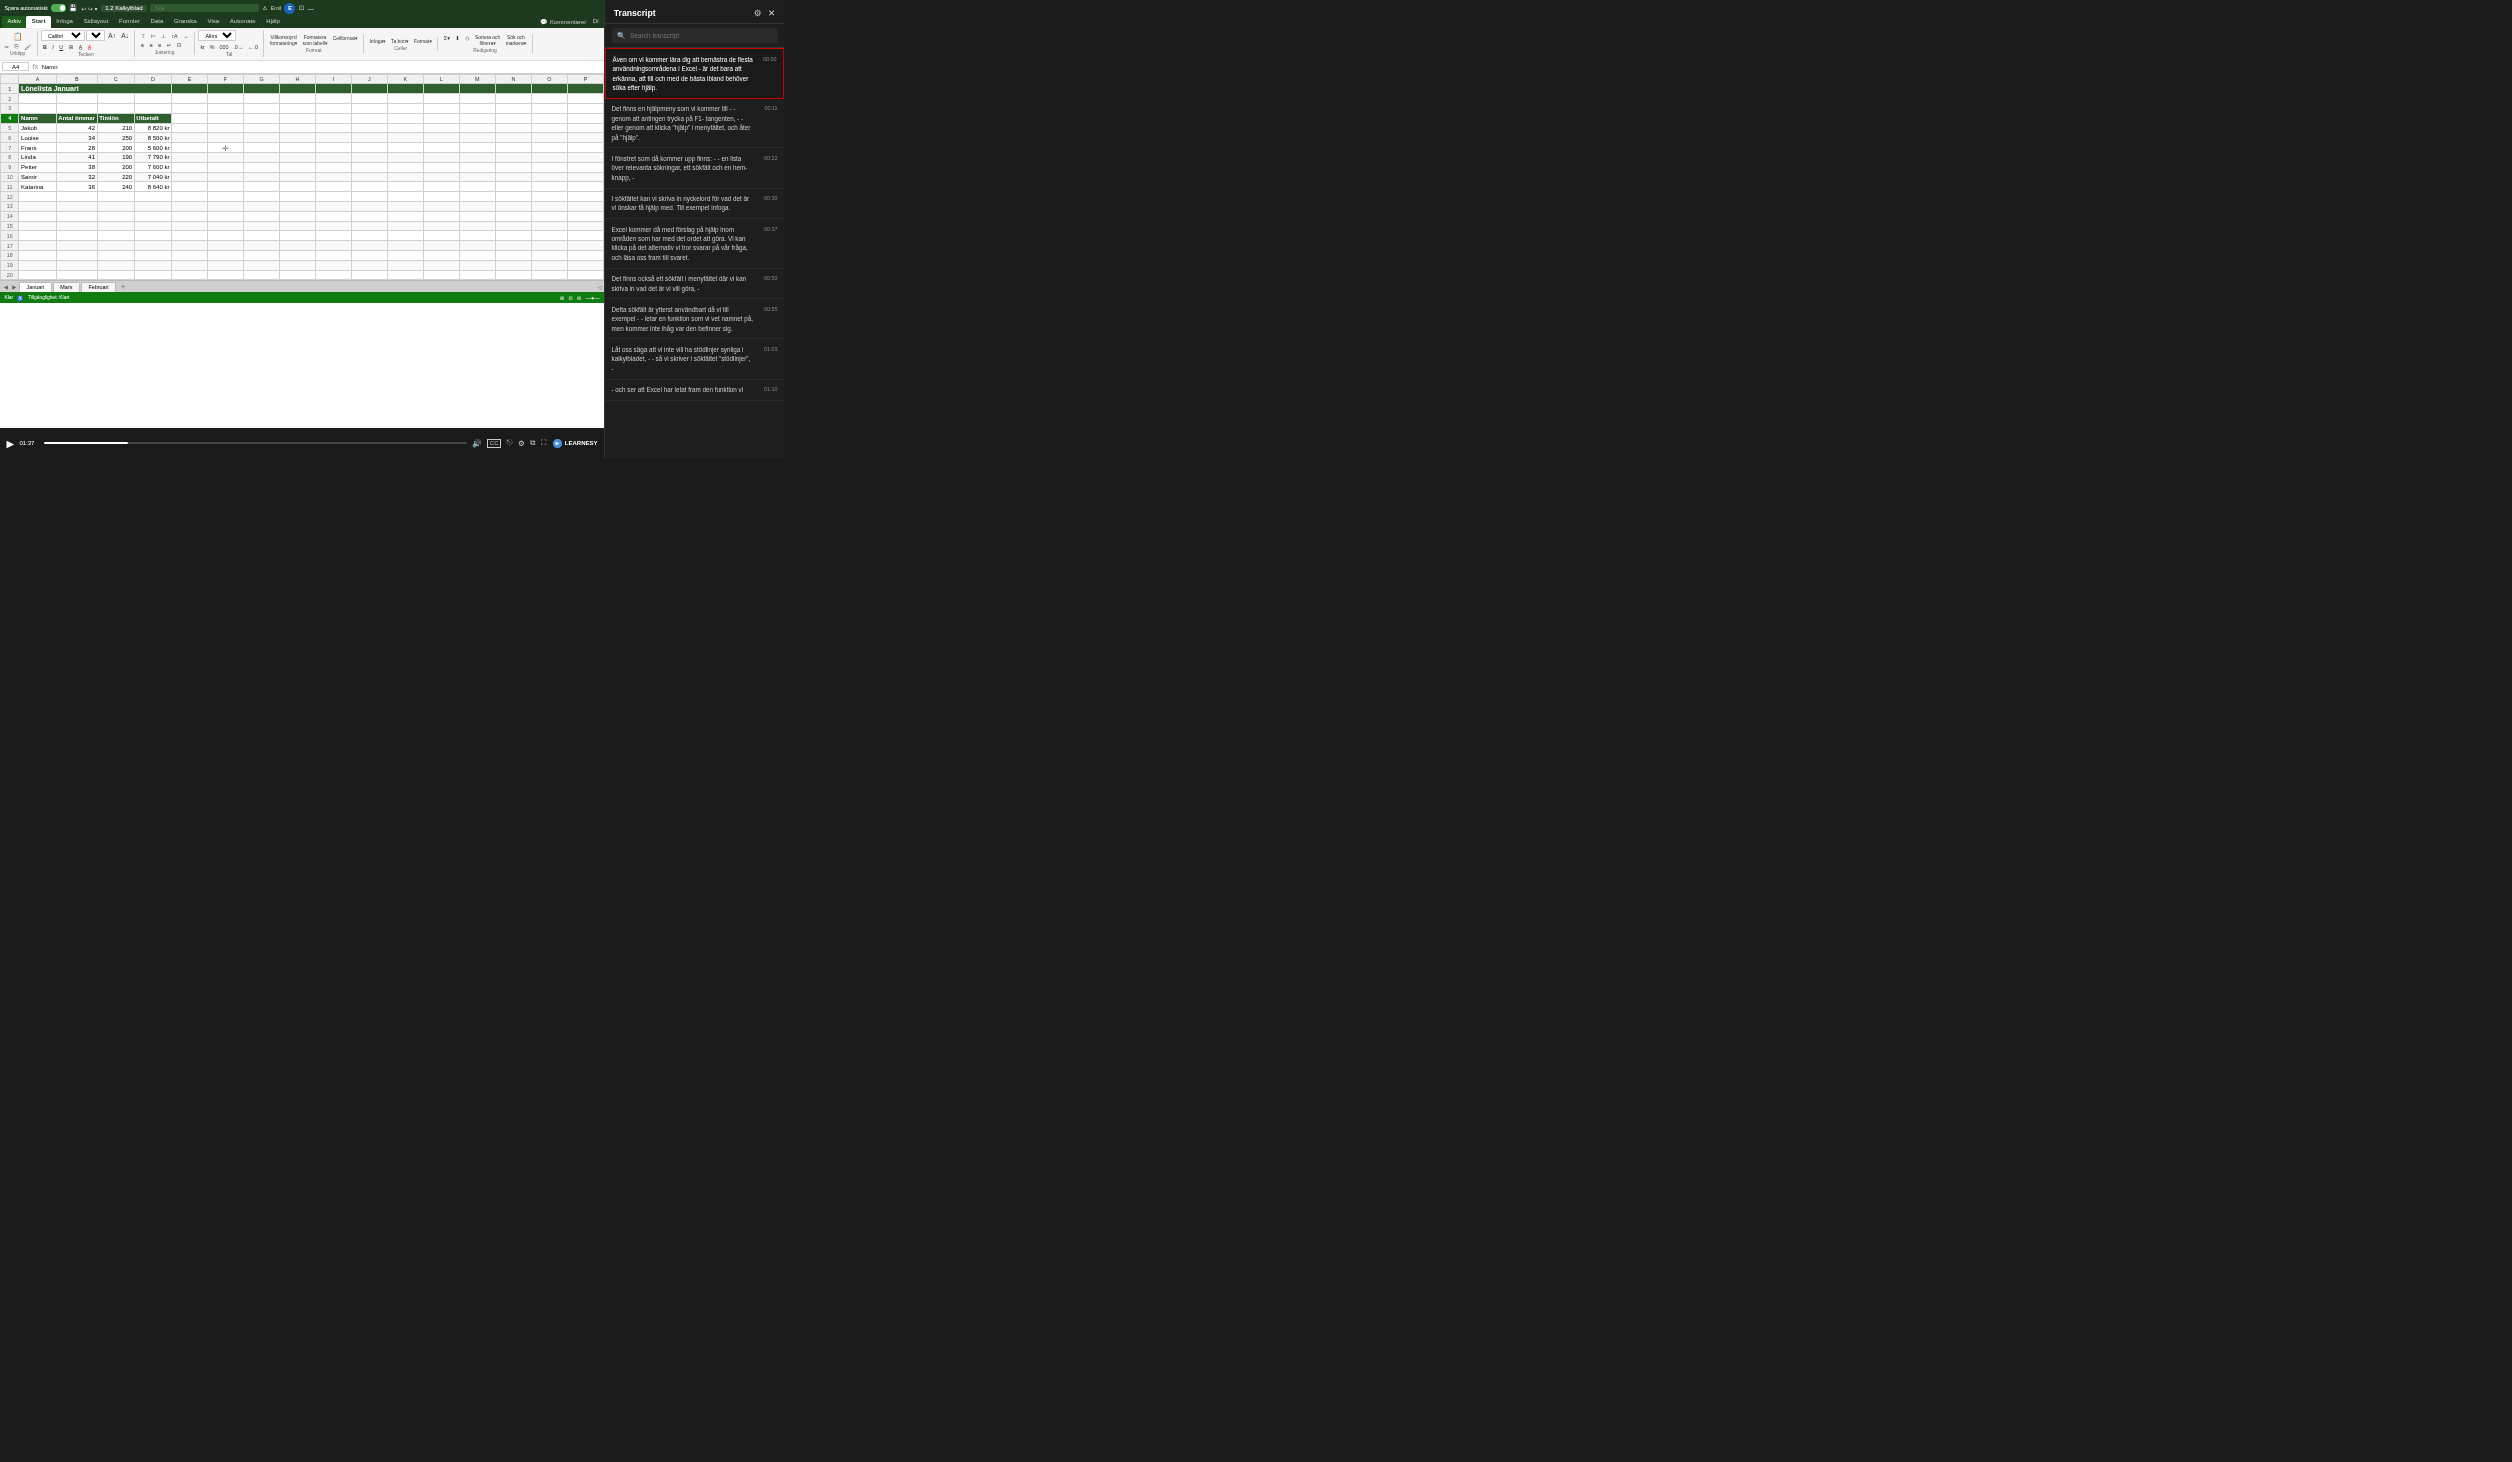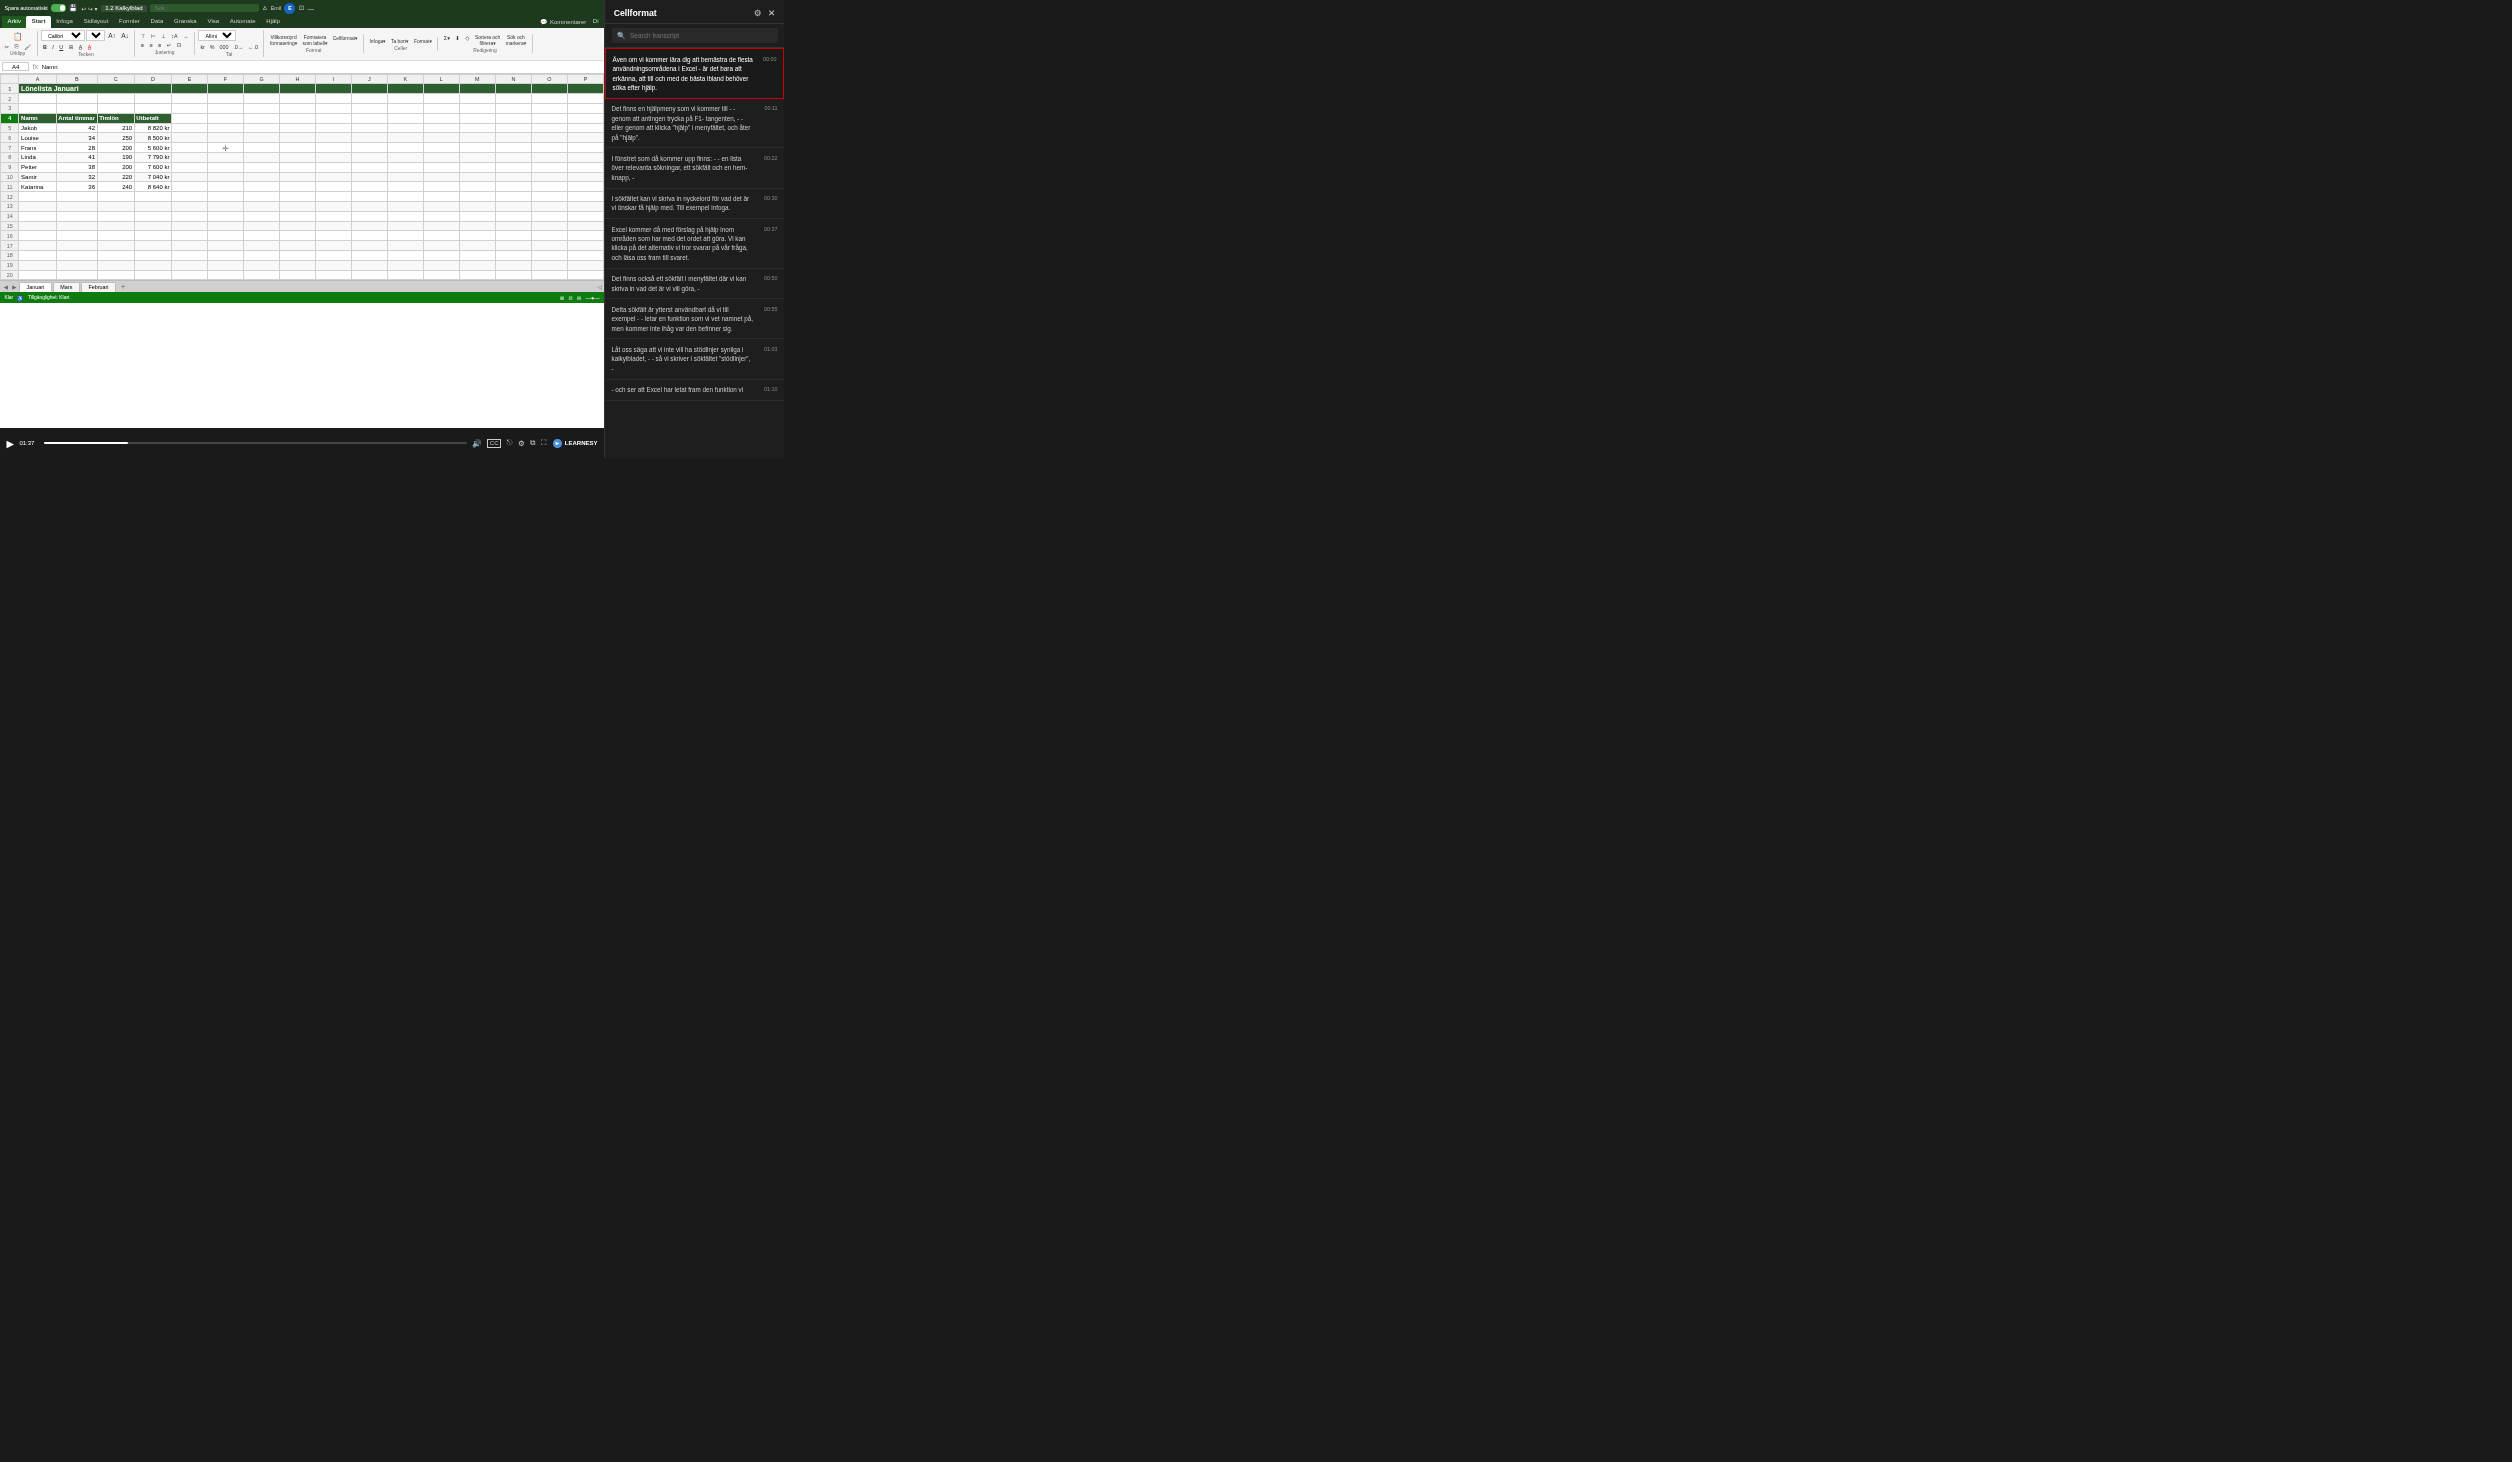--- a/index.html
+++ b/index.html
@@ -1185,21 +1185,21 @@
           <path d="M12 2C6.48 2 2 6.48 2 12s4.48 10 10 10 10-4.48 10-10S17.52 2 12 2z" fill="#4a90d9"></path>
           <path d="M8 8l8 4-8 4V8z" fill="#fff"></path>
         </svg>
         <span>LEARNESY</span>
       </div>
     </div>
   </div>
 
   <div class="transcript-panel">
     <div class="transcript-header">
-      <h2 class="transcript-title">Cellformat</h2>
+      <h2 class="transcript-title">Transcript</h2>
       <div class="transcript-header-actions">
         <button class="header-icon-btn">⚙</button>
         <button class="header-icon-btn">✕</button>
       </div>
     </div>
 
     <div class="transcript-search">
       <div class="search-input-container">
         <span class="search-icon">🔍</span>
         <input class="search-input" placeholder="Search transcript" style="">

